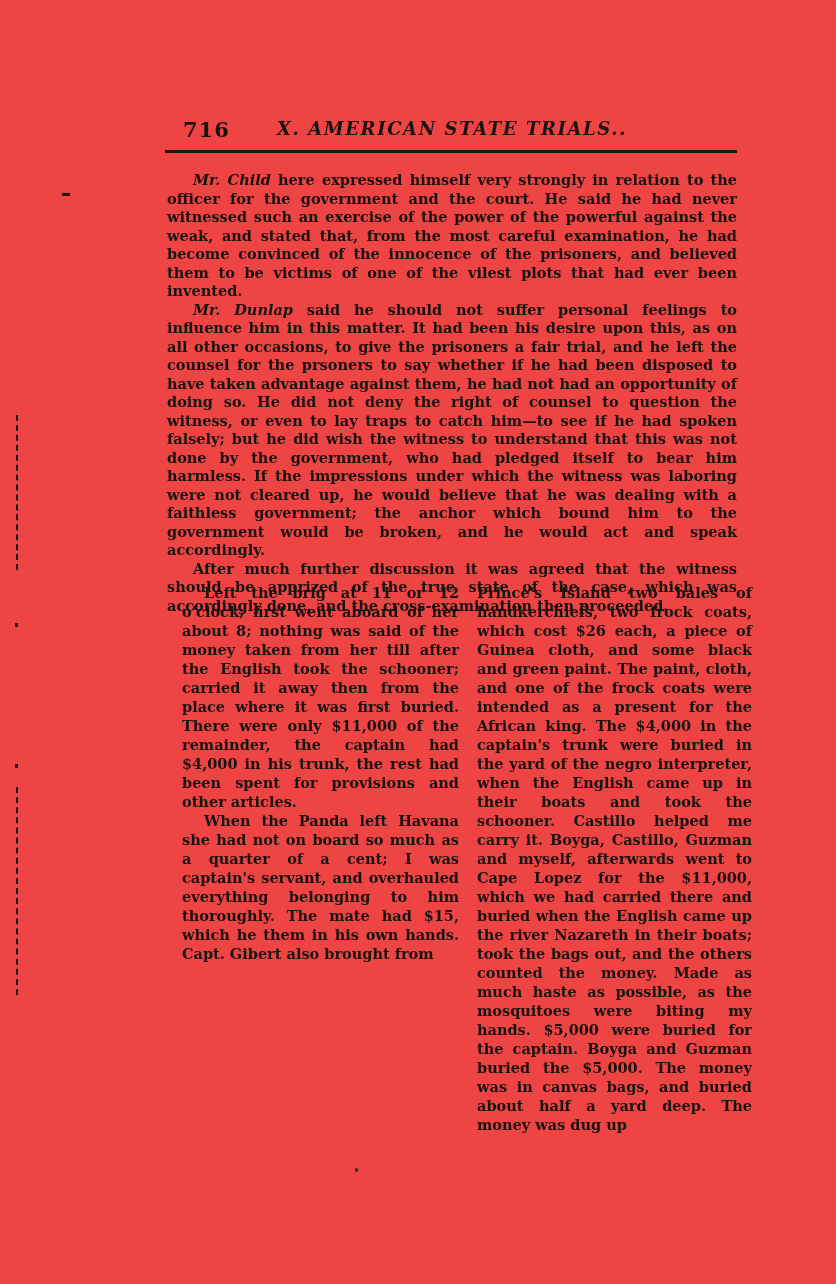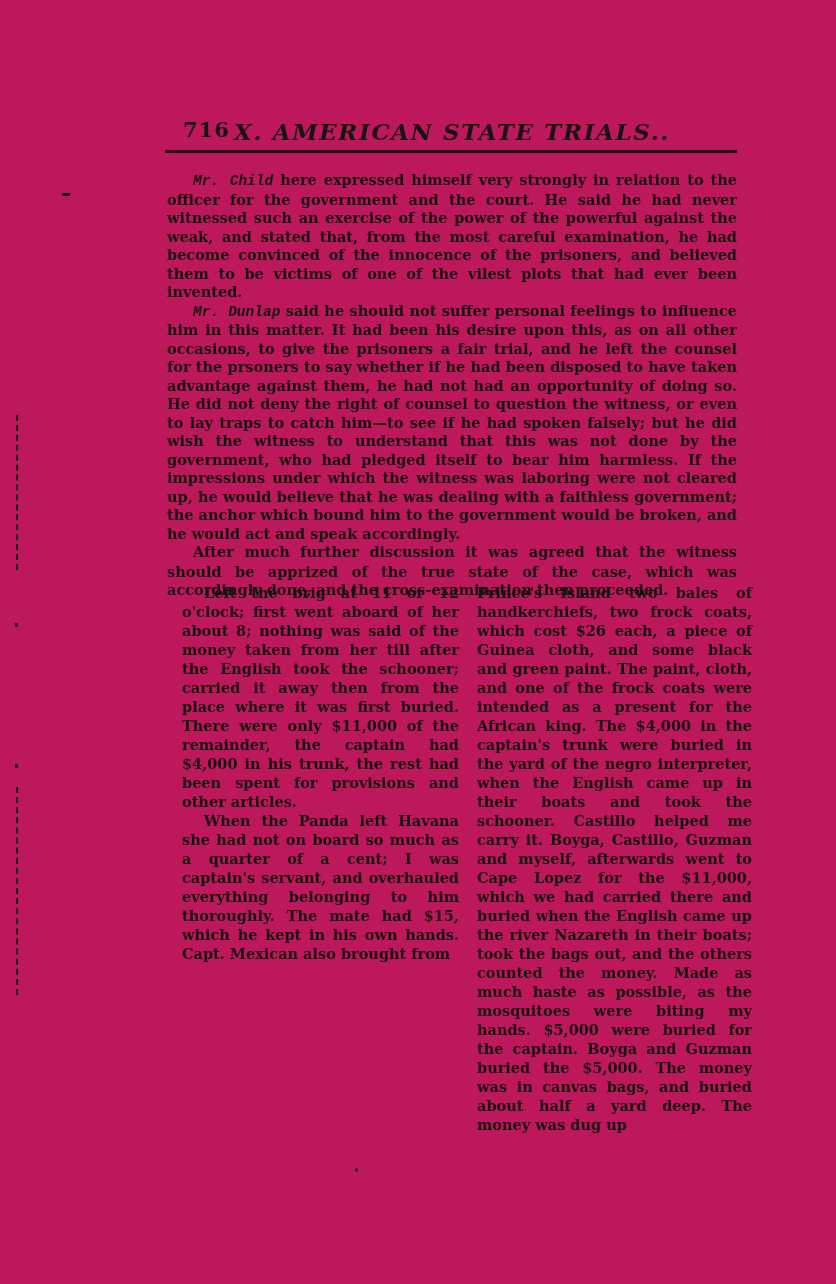--- a/index.html
+++ b/index.html
@@ -4,21 +4,21 @@
 <style>
   html, body {
     margin: 0;
     padding: 0;
     background: #f8f7f3;
   }
   .page {
     position: relative;
     width: 836px;
     height: 1284px;
-    background: #be185d;
+    background: #ef4444;
     font-family: "DejaVu Serif", "Liberation Serif", serif;
     color: #181410;
     overflow: hidden;
   }
   
   .header {
     position: absolute;
     top: 117px;
     left: 167px;
     width: 570px;
@@ -28,21 +28,21 @@
     position: absolute;
     left: 16px;
     top: 0;
     font-size: 21px;
     font-weight: bold;
     letter-spacing: 1px;
   }
   .running-title {
     display: block;
     text-align: center;
-    font-size: 23px;
+    font-size: 18px;
     font-weight: bold;
     font-style: italic;
     letter-spacing: 1.6px;
     padding-top: 1px;
   }
   .header-rule {
     position: absolute;
     top: 150px;
     left: 165px;
     width: 572px;
@@ -59,21 +59,20 @@
     font-weight: bold;
     line-height: 18.5px;
     text-align: justify;
   }
   .intro p {
     margin: 0;
     text-indent: 26px;
   }
   .lead {
     font-style: italic;
-    font-family: Liberation Mono, monospace;
   }
   
   .columns {
     position: absolute;
     top: 583px;
     left: 182px;
     width: 570px;
     display: flex;
     justify-content: space-between;
     font-size: 14.5px;
@@ -153,21 +152,21 @@
 
   <div class="intro">
     <p><span class="lead">Mr. Child</span><span> here expressed himself very strongly in relation to the officer for the government and the court. He said he had never witnessed such an exercise of the power of the powerful against the weak, and stated that, from the most careful examination, he had become convinced of the innocence of the prisoners, and believed them to be victims of one of the vilest plots that had ever been invented.</span></p>
     <p><span class="lead">Mr. Dunlap</span><span> said he should not suffer personal feelings to influence him in this matter. It had been his desire upon this, as on all other occasions, to give the prisoners a fair trial, and he left the counsel for the prsoners to say whether if he had been disposed to have taken advantage against them, he had not had an opportunity of doing so. He did not deny the right of counsel to question the witness, or even to lay traps to catch him—to see if he had spoken falsely; but he did wish the witness to understand that this was not done by the government, who had pledged itself to bear him harmless. If the impressions under which the witness was laboring were not cleared up, he would believe that he was dealing with a faithless government; the anchor which bound him to the government would be broken, and he would act and speak accordingly.</span></p>
     <p><span class="lead"></span><span>After much further discussion it was agreed that the witness should be apprized of the true state of the case, which was accordingly done, and the cross-examination then proceeded.</span></p>
   </div>
 
   <div class="columns">
     <div class="col left">
       <p>Left the brig at 11 or 12 o'clock; first went aboard of her about 8; nothing was said of the money taken from her till after the English took the schooner; carried it away then from the place where it was first buried. There were only $11,000 of the remainder, the captain had $4,000 in his trunk, the rest had been spent for provisions and other articles.</p>
-      <p>When the Panda left Havana she had not on board so much as a quarter of a cent; I was captain's servant, and overhauled everything belonging to him thoroughly. The mate had $15, which he kept in his own hands. Capt. Mexican also brought from</p>
+      <p>When the Panda left Havana she had not on board so much as a quarter of a cent; I was captain's servant, and overhauled everything belonging to him thoroughly. The mate had $15, which he them in his own hands. Capt. Gibert also brought from</p>
     </div>
     <div class="col right">
       <p class="continued">Prince's Island two bales of handkerchiefs, two frock coats, which cost $26 each, a piece of Guinea cloth, and some black and green paint. The paint, cloth, and one of the frock coats were intended as a present for the African king. The $4,000 in the captain's trunk were buried in the yard of the negro interpreter, when the English came up in their boats and took the schooner. Castillo helped me carry it. Boyga, Castillo, Guzman and myself, afterwards went to Cape Lopez for the $11,000, which we had carried there and buried when the English came up the river Nazareth in their boats; took the bags out, and the others counted the money. Made as much haste as possible, as the mosquitoes were biting my hands. $5,000 were buried for the captain. Boyga and Guzman buried the $5,000. The money was in canvas bags, and buried about half a yard deep. The money was dug up</p>
     </div>
   </div>
 
   <div class="margin-line-1"></div>
   <div class="margin-dot-1"></div>
   <div class="margin-dot-2"></div>
   <div class="margin-line-2"></div>

